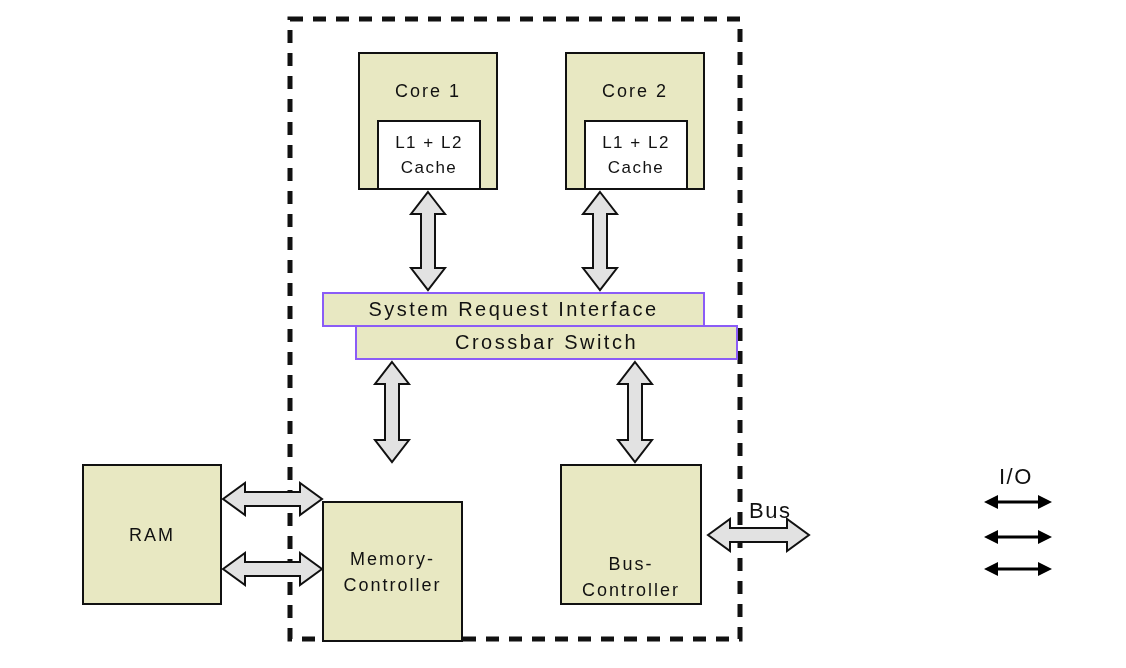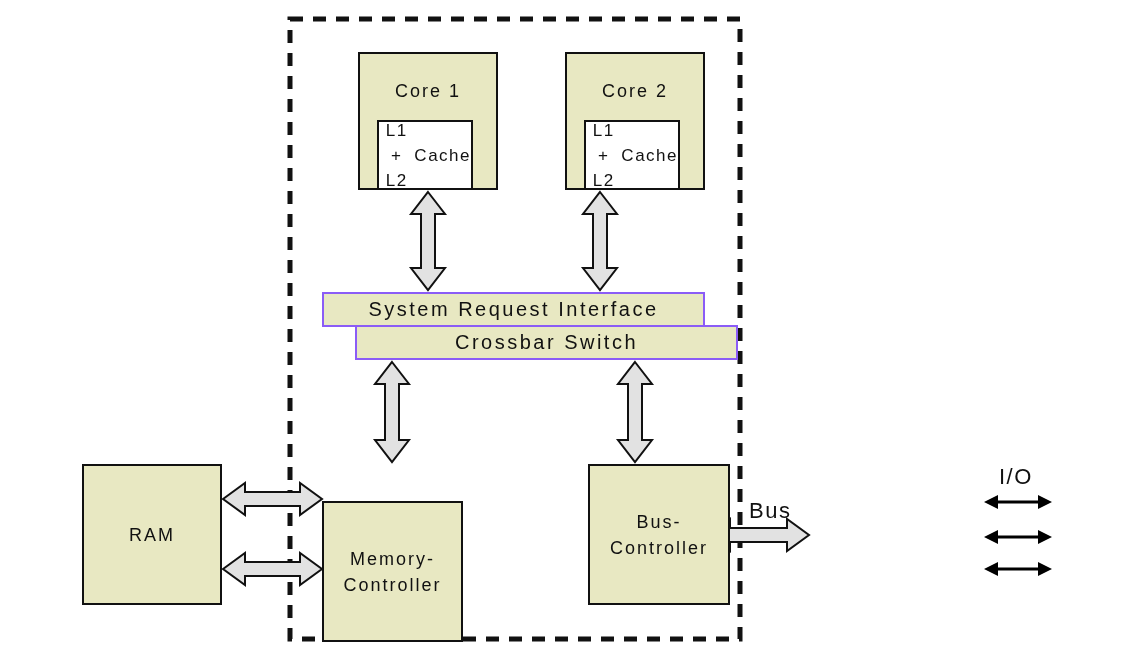--- a/index.html
+++ b/index.html
@@ -41,26 +41,26 @@
     justify-content: flex-start;
   }
   #core1 { left: 358px; }
   #core2 { left: 532px; margin-left: 33px; }
   .core-label { margin-top: 24px; }
 
   .cache {
     position: absolute;
     left: 17px;
     bottom: -2px;
-    width: 96px;
+    width: 104px;
     height: 70px;
     background: #ffffff;
     border: 2px solid #111;
     display: flex;
-    flex-direction: row;
+    flex-direction: column;
     align-items: center;
     justify-content: center;
     font-size: 17px;
     letter-spacing: 1.5px;
     line-height: 25px;
   }
 
   .bar {
     position: absolute;
     left: 322px;
@@ -72,21 +72,21 @@
     align-items: center;
     justify-content: center;
     font-size: 20px;
     letter-spacing: 2.5px;
   }
   #sri-bar { top: 292px; }
   #crossbar-bar { top: 325px; margin-left: 33px; }
 
   #ram-box  { left: 82px;  top: 464px; width: 140px; height: 141px; }
   #mc-box   { left: 322px; top: 464px; width: 141px; height: 141px; margin-top: 37px; }
-  #bc-box   { left: 588px; top: 464px; width: 142px; height: 141px; }
+  #bc-box   { left: 560px; top: 464px; width: 142px; height: 141px; justify-content: flex-end; }
   #chipsatz-box { left: 810px; top: 464px; width: 172px; height: 141px; }
 
   .float-label {
     position: absolute;
     font-size: 22px;
     letter-spacing: 1.5px;
     background: transparent;
   }
   #bus-label { left: 749px; top: 498px; }
   #io-label  { left: 999px; top: 464px; }

